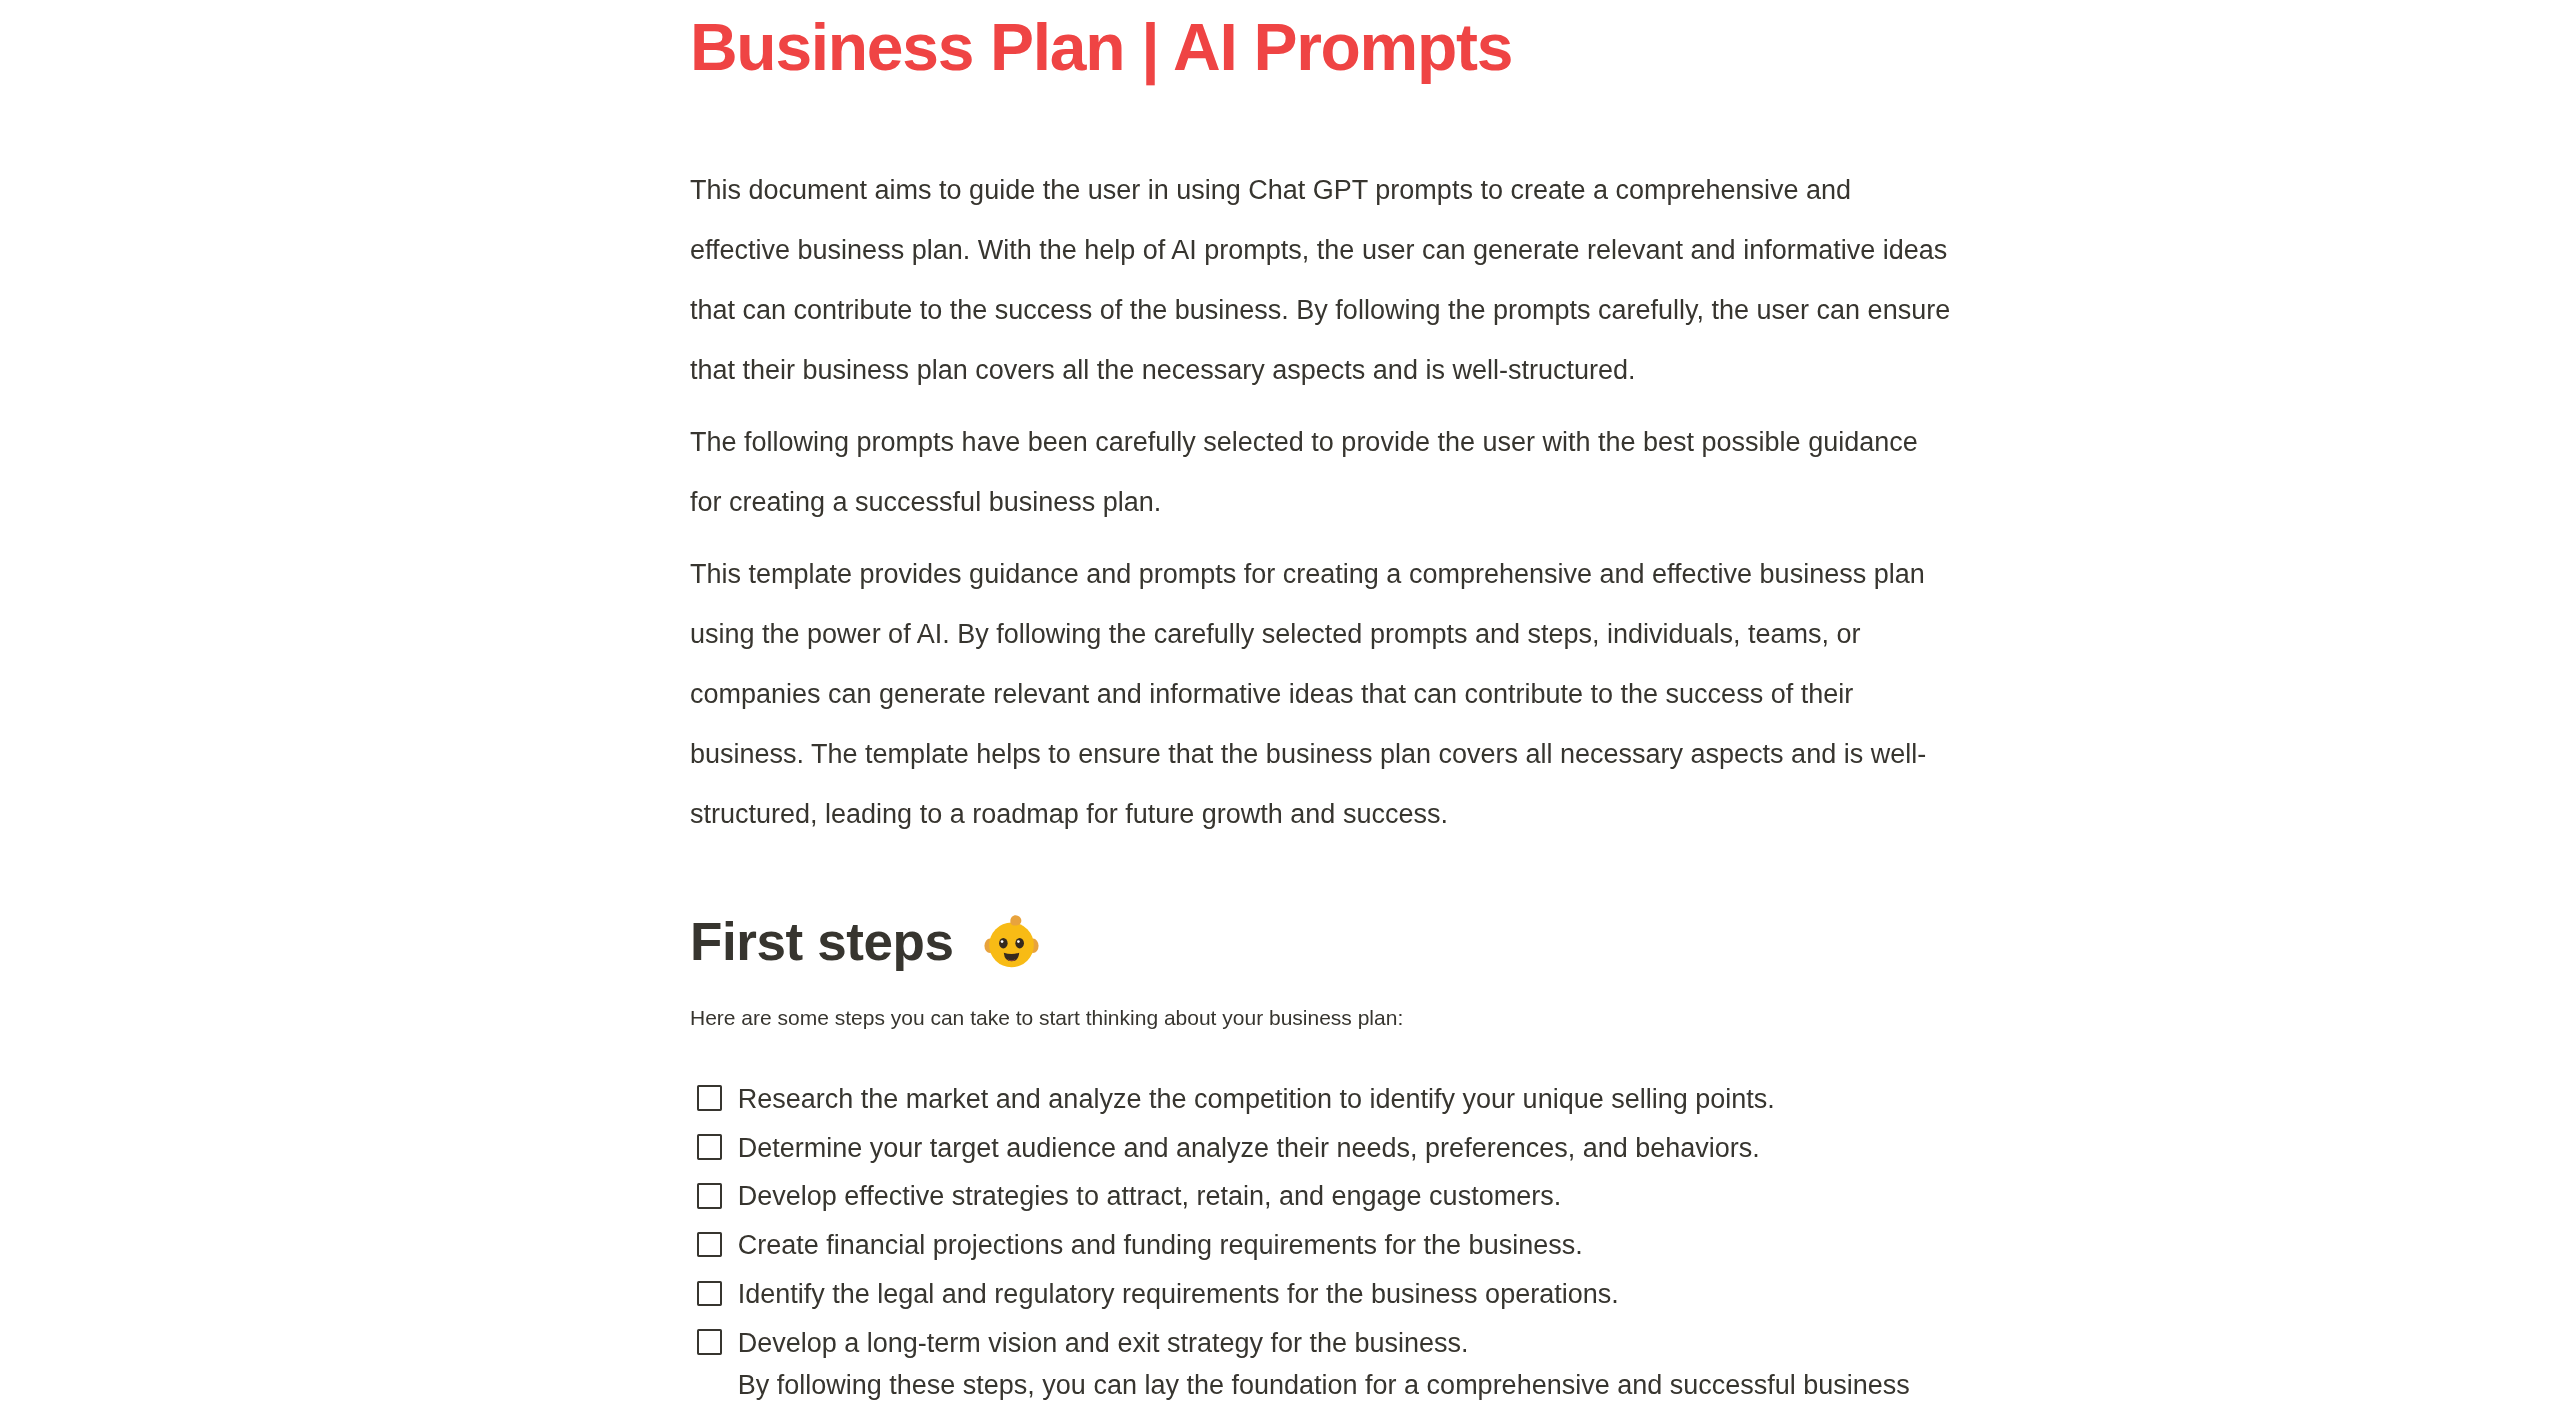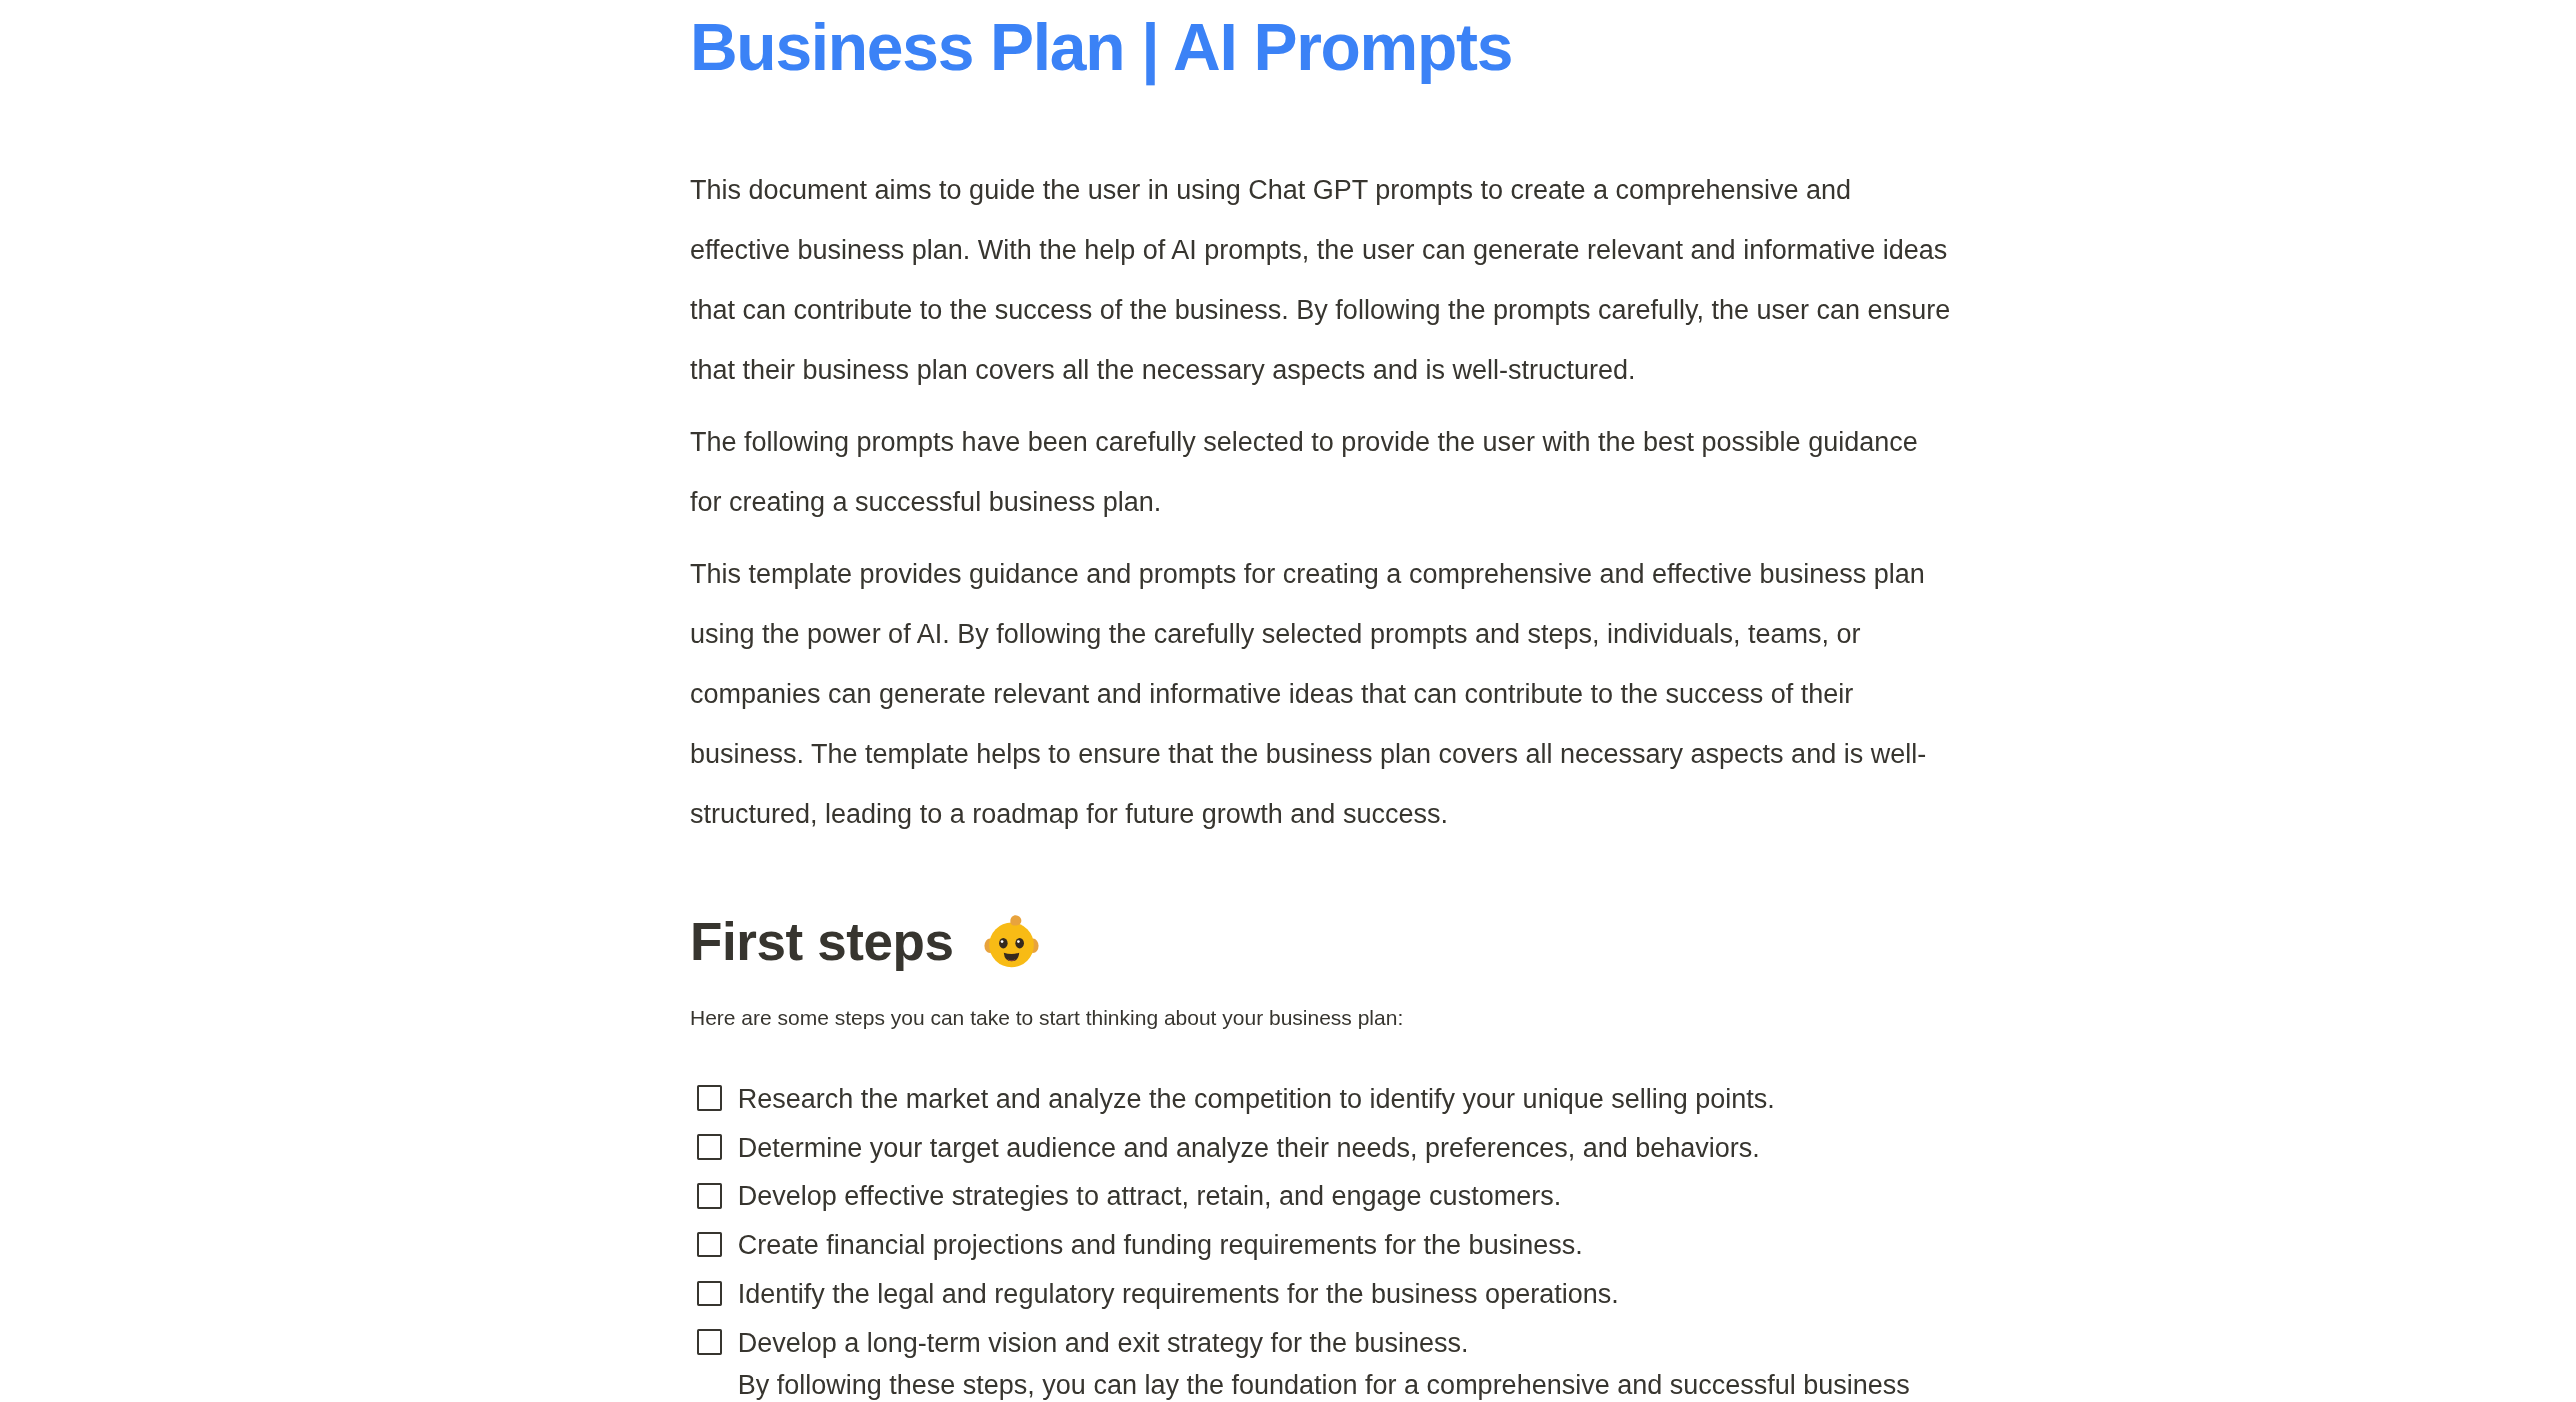--- a/index.html
+++ b/index.html
@@ -17,21 +17,21 @@
     left: 690px;
     top: 0;
     width: 1263px;
   }
   .page-title {
     margin: 6.8px 0 0 0;
     font-size: 66px;
     line-height: 80px;
     font-weight: 700;
     letter-spacing: -1.3px;
-    color: #3b82f6;
+    color: #ef4444;
   }
   .intro { margin-top: 73px; }
   .para {
     margin: 0;
     font-size: 27px;
     line-height: 60px;
     font-weight: 400;
   }
   .intro .para + .para { margin-top: 12px; }
   .section-heading {

